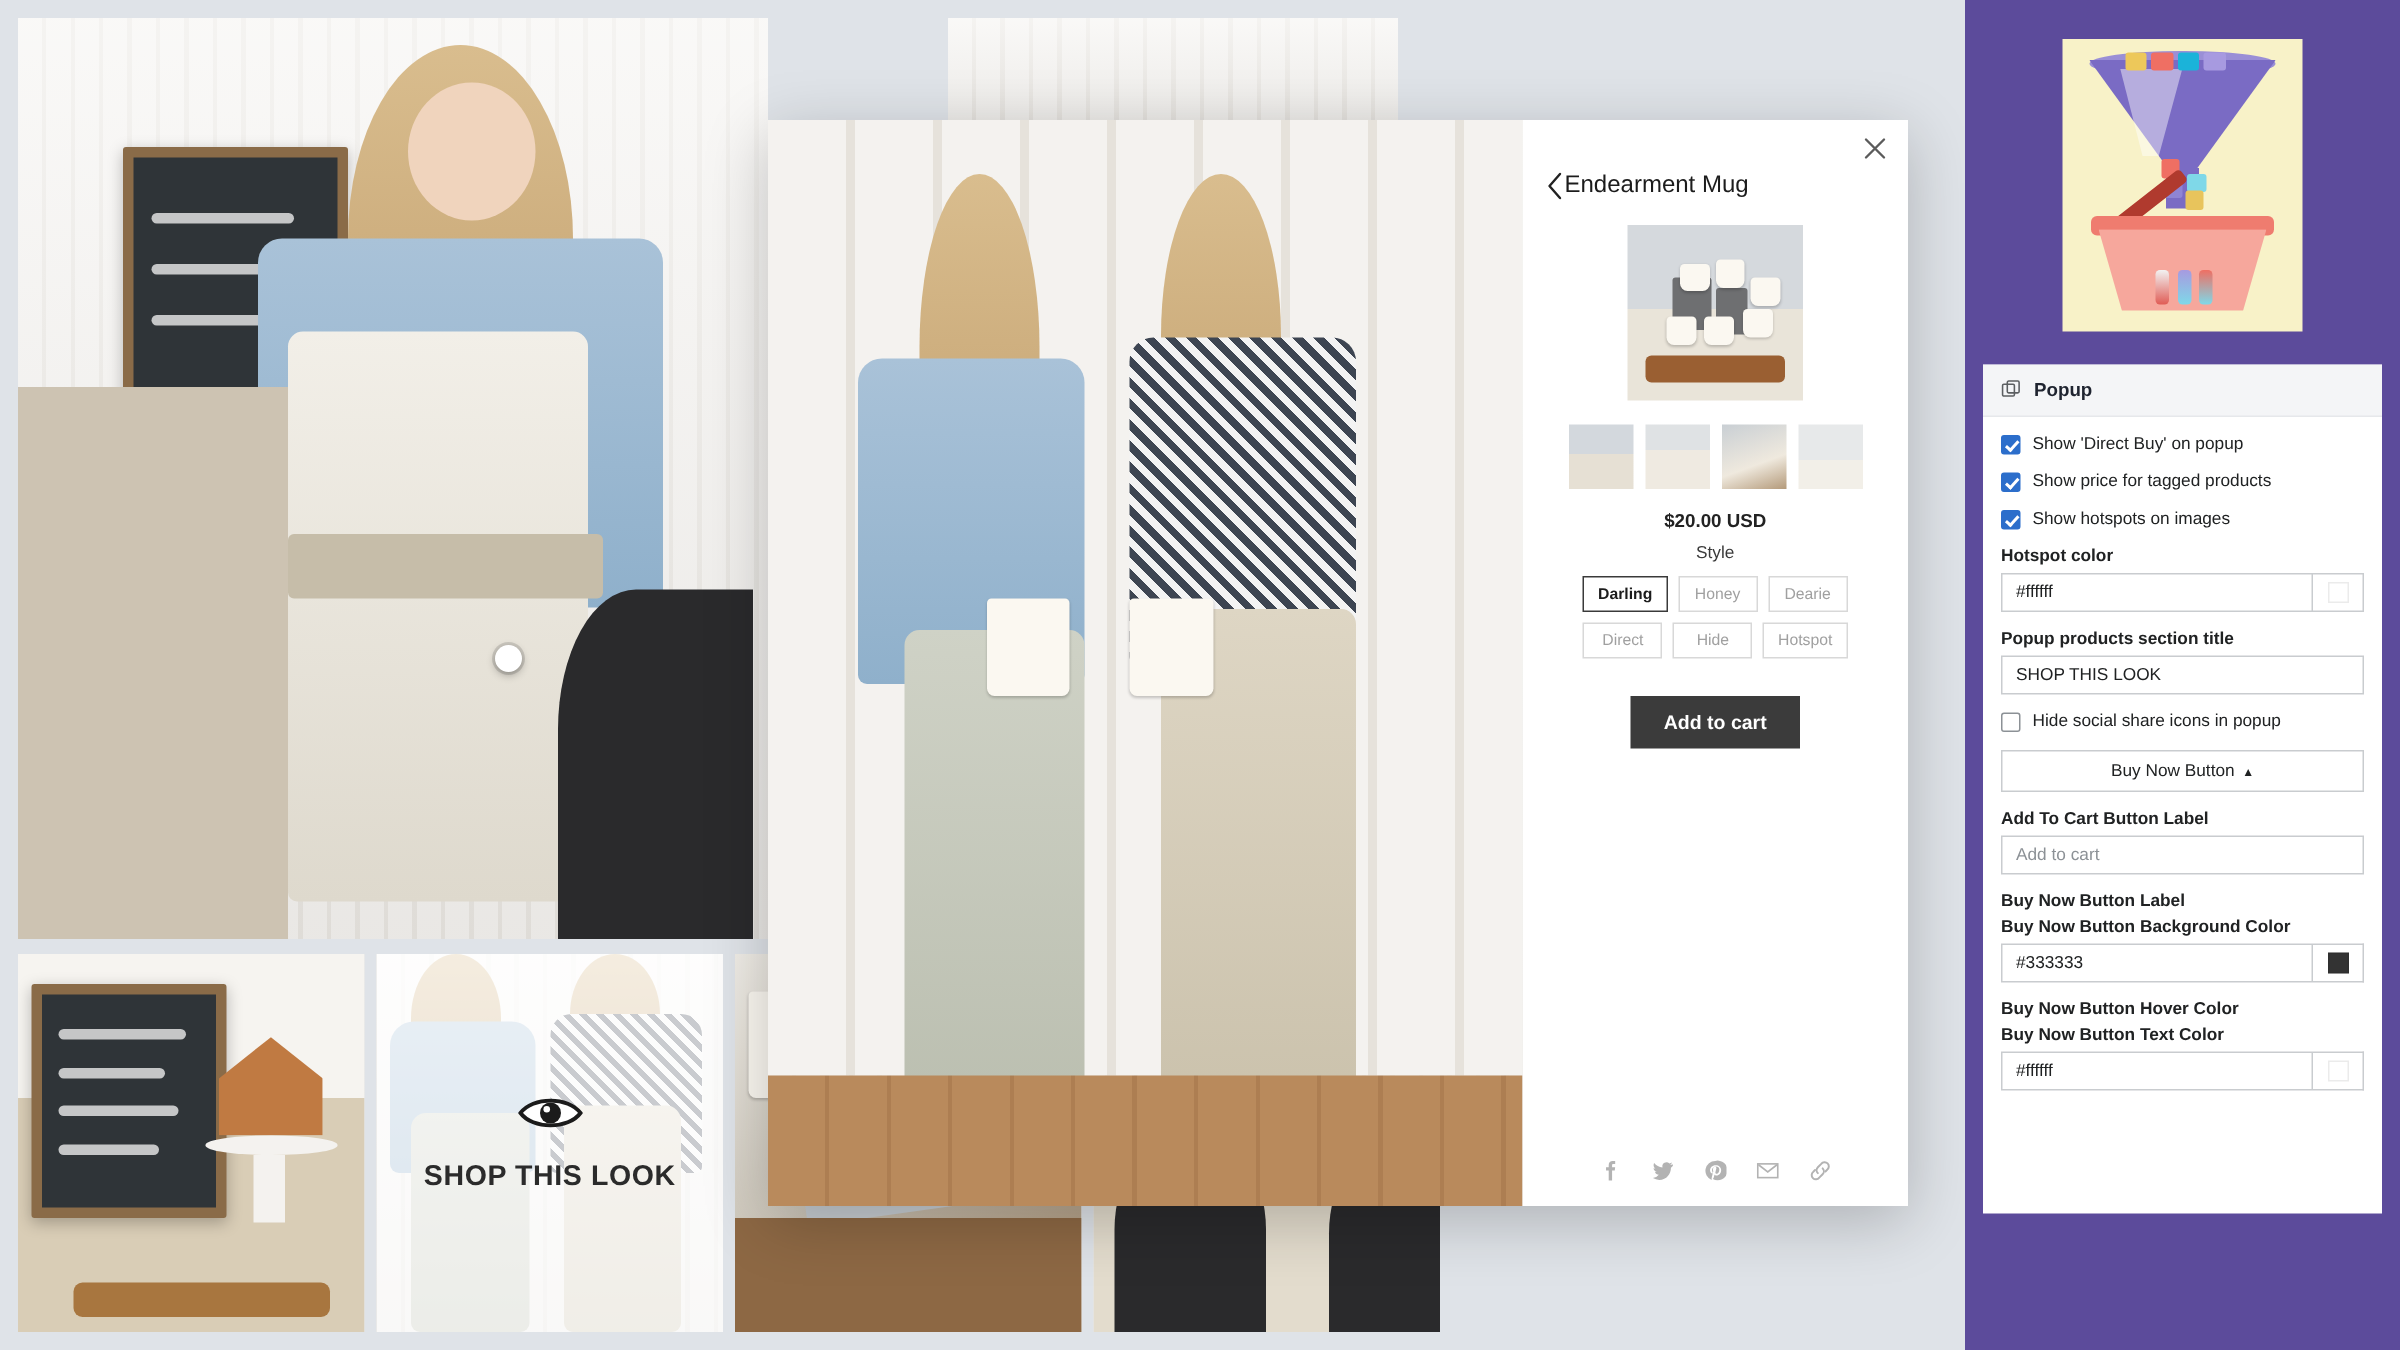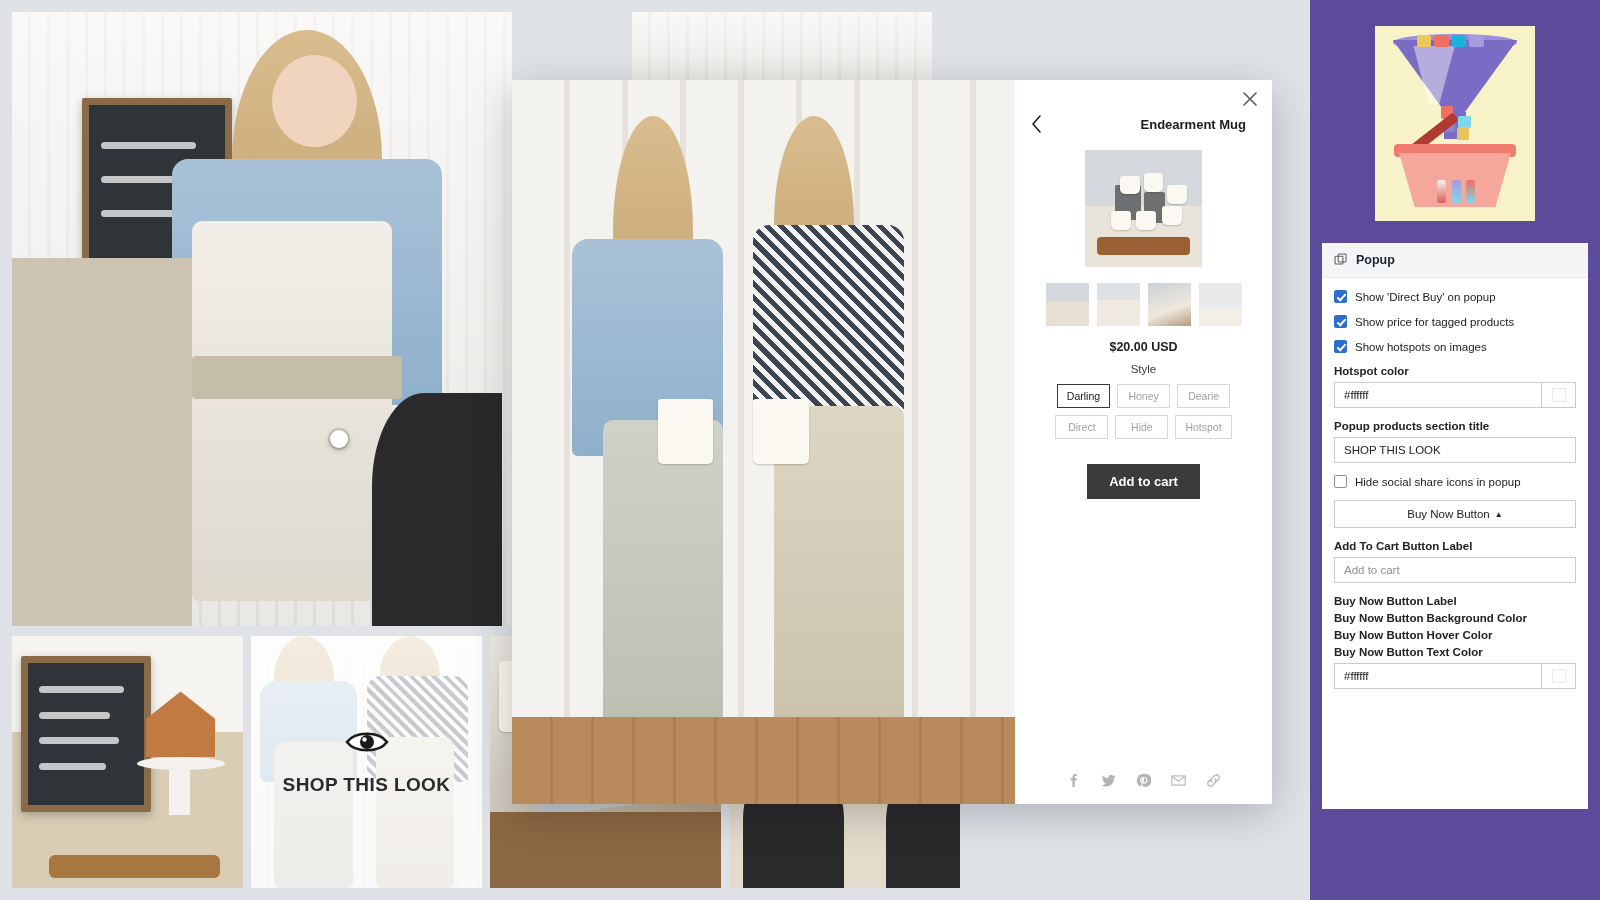--- a/index.html
+++ b/index.html
@@ -103,21 +103,21 @@
   .modal-close {
     position: absolute; right: 12px; top: 9px;
     width: 20px; height: 20px; cursor: pointer;
     color: #5b5b5b;
   }
   .panel-head {
     display: flex; align-items: center; margin-top: 12px; position: relative;
   }
   .back-chevron { width: 14px; height: 20px; color: #222; cursor: pointer; flex: none; }
   .product-title {
-    flex: 1; text-align: right; font-size: 13px; font-weight: 700; color: #1c1c1c;
+    flex: 1; text-align: left; font-size: 16px; font-weight: 400; color: #1c1c1c;
     margin-right: 12px;
   }
   .main-img {
     width: 117px; height: 117px; margin: 16px auto 0;
     background: linear-gradient(180deg,#d5d9dd 0 48%, #e9e4d9 48%);
     position: relative; overflow: hidden;
   }
   .mug { position: absolute; background: #fbf8f1; border-radius: 3px 3px 5px 5px; box-shadow: 0 1px 2px rgba(0,0,0,.2);}
   .tray { position: absolute; left: 10%; bottom: 10%; width: 80%; height: 16%; background: #9a5f32; border-radius: 4px; }
   .crate { position: absolute; background: #6e6f71; border-radius: 2px; }
@@ -133,21 +133,21 @@
   .option-name { text-align: center; font-size: 11.5px; color: #3a3a3a; margin-top: 9px; }
   .variants {
     display: flex; flex-wrap: wrap; justify-content: center;
     gap: 7px; margin-top: 9px;
   }
   .variant {
     min-width: 53px; padding: 5px 9px;
     border: 1px solid #d8d8d8; background: #fff;
     font-size: 10.5px; color: #a0a0a0; text-align: center; cursor: pointer;
   }
-  .variant.selected { border-color: #3a3a3a; color: #1c1c1c; font-weight: 400; }
+  .variant.selected { border-color: #3a3a3a; color: #1c1c1c; font-weight: 700; }
   .add-cart {
     display: block; margin: 25px auto 0;
     padding: 10px 22px; border: 0; cursor: pointer;
     background: #3b3b3b; color: #fff;
     font-size: 13px; font-weight: 700;
     font-family: "Liberation Sans", sans-serif;
   }
   .share-row {
     position: absolute; left: 0; right: 0; bottom: 16px;
     display: flex; justify-content: center; gap: 20px;
@@ -211,21 +211,21 @@
     margin-top: 22px; background: #ffffff;
     height: 566px; overflow: hidden;
   }
   .set-head {
     display: flex; align-items: center; gap: 8px;
     background: #f4f5f7; padding: 10px 12px;
     border-bottom: 1px solid #e6e8eb;
   }
   .set-head-title { font-size: 12.5px; font-weight: 700; color: #1f2430; }
   .set-body { padding: 12px 12px 10px; }
-  .chk-row { display: flex; align-items: center; gap: 8px; margin-bottom: 12px; }
+  .chk-row { display: flex; align-items: flex-start; gap: 8px; margin-bottom: 12px; }
   .chk {
     width: 13px; height: 13px; flex: none;
     border: 1px solid #8c9196; border-radius: 2px; background: #fff;
     cursor: pointer; position: relative;
   }
   .chk.on { background: #2c6ecb; border-color: #2c6ecb; }
   .chk.on::after {
     content: ""; position: absolute; left: 4px; top: 1px;
     width: 3px; height: 7px; border: solid #fff;
     border-width: 0 2px 2px 0; transform: rotate(42deg);
@@ -491,20 +491,26 @@
         </button>
 
         <div class="fld-label">Add To Cart Button Label</div>
         <div class="fld-row">
           <div class="fld ph">Add to cart</div>
         </div>
 
         <div class="fld-label">Buy Now Button Label</div>
 
         <div class="fld-label">Buy Now Button Background Color</div>
+        <div class="fld-row">
+          <div class="fld">#333333</div>
+          <div class="swatch-box">
+            <span class="swatch" style="background:#333333;"></span>
+          </div>
+        </div>
 
         <div class="fld-label">Buy Now Button Hover Color</div>
 
         <div class="fld-label">Buy Now Button Text Color</div>
         <div class="fld-row">
           <div class="fld">#ffffff</div>
           <div class="swatch-box">
             <span class="swatch" style="background:#ffffff;"></span>
           </div>
         </div>

